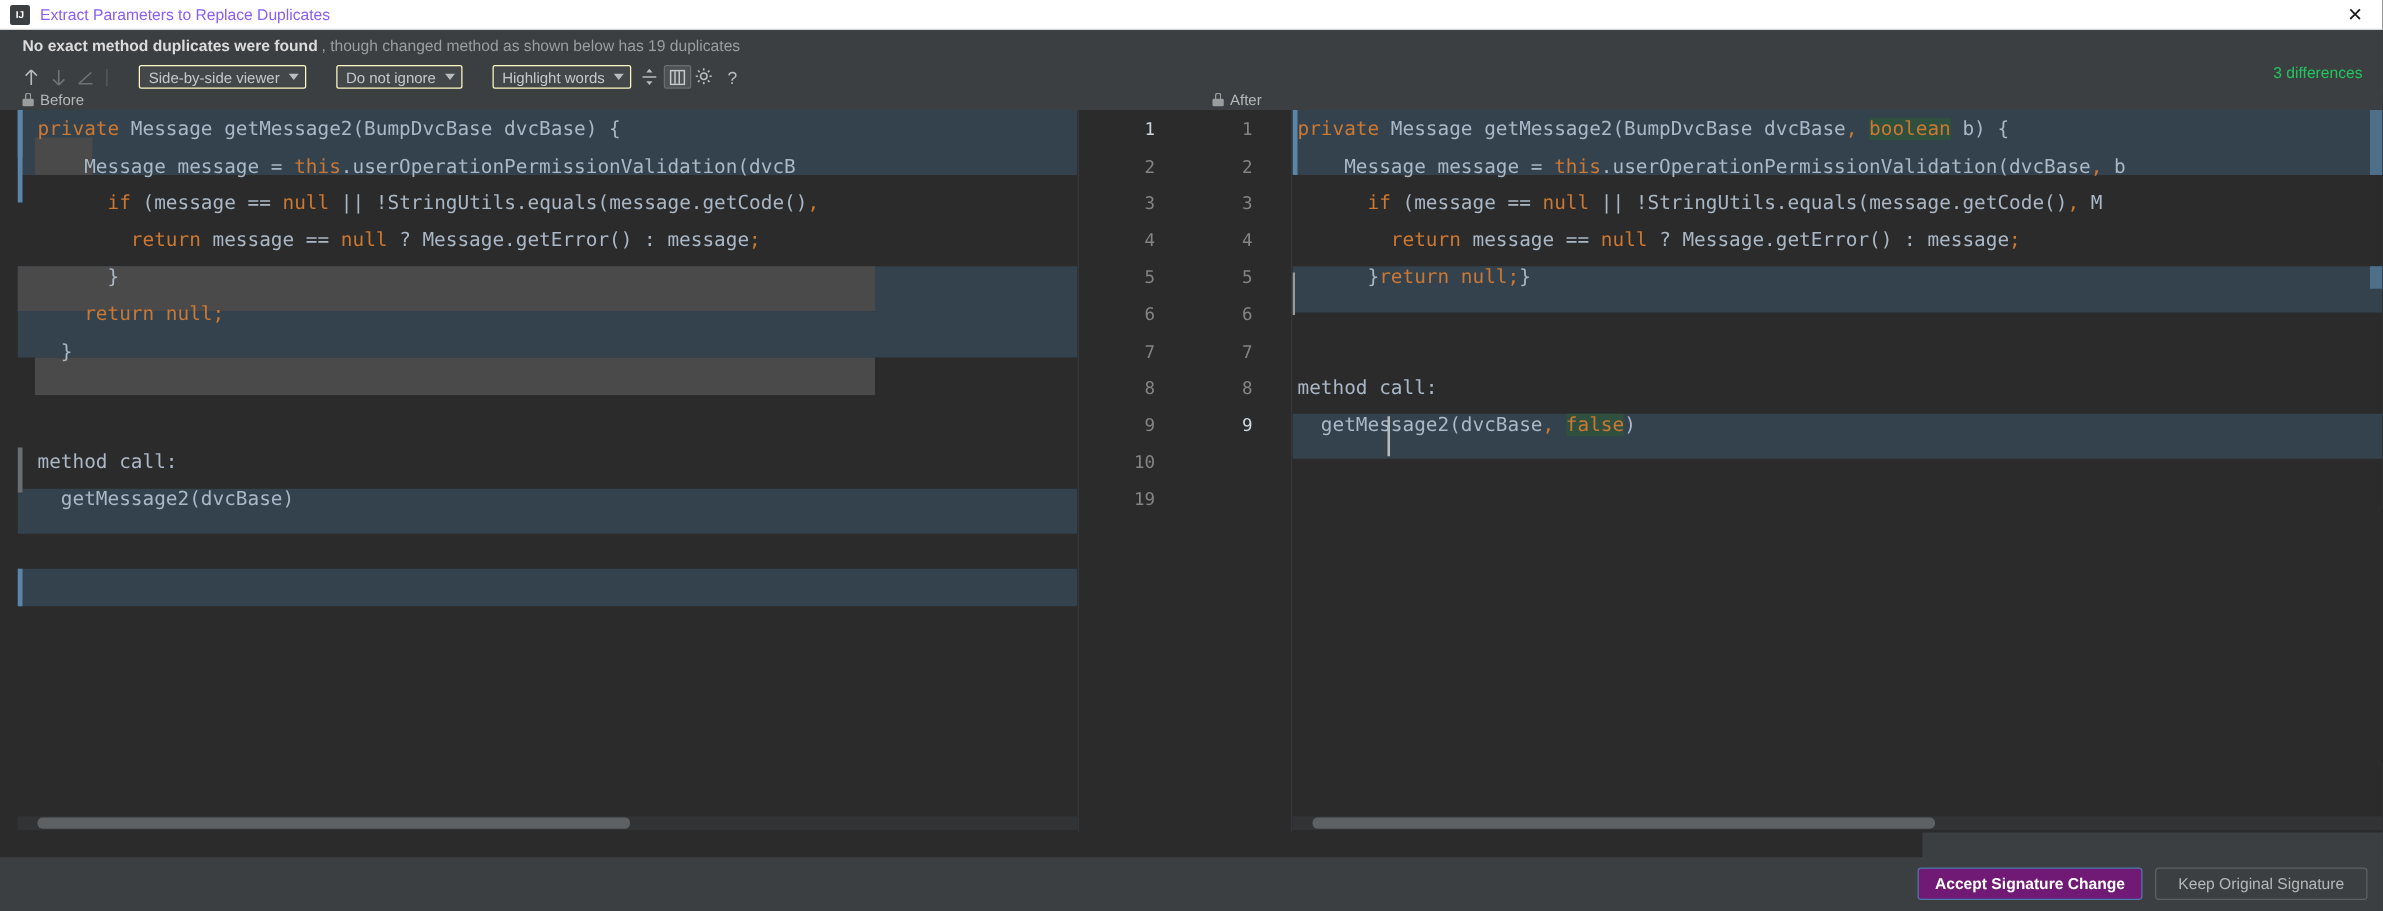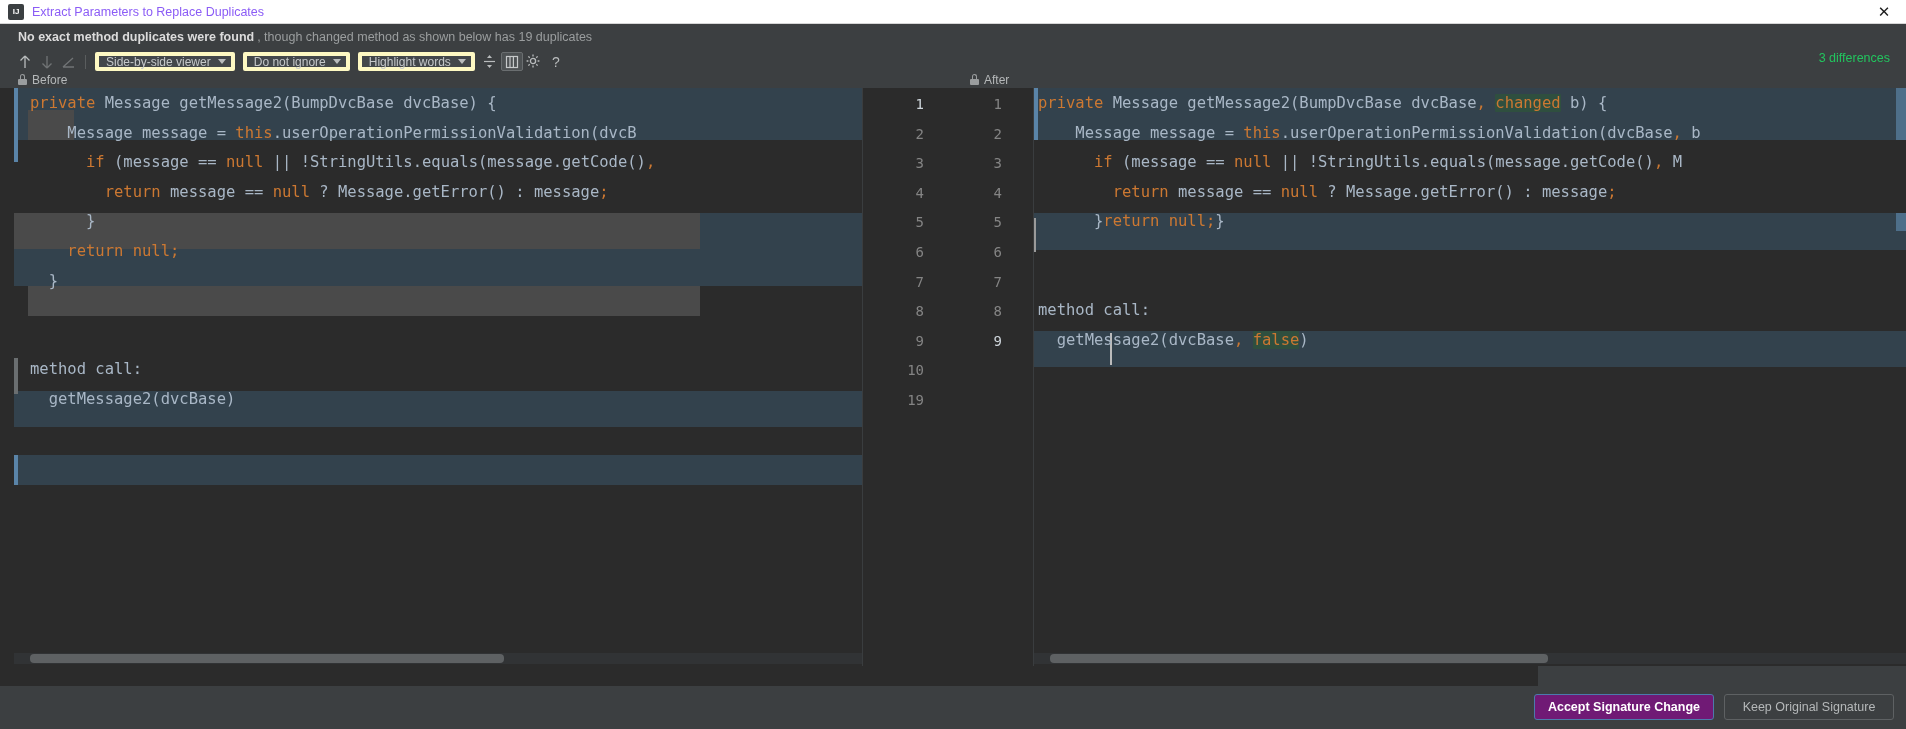--- a/index.html
+++ b/index.html
@@ -68,22 +68,22 @@
     width: 22px; height: 20px;
     display: flex; align-items: center; justify-content: center;
     cursor: pointer; flex: none;
     color: #a9acad;
   }
   .tb-icon.disabled { opacity: 0.42; }
   .tb-sep {
     width: 1px; height: 14px; background: #5a5d5e; margin: 0 5px; flex: none;
   }
   .tb-combo {
-    height: 19px; border: 4px solid #fef9c3; border-radius: 2px;
-    background: #43474a; margin-left: 4px; margin-right: 4px;
+    height: 19px; border: 1px solid #fef9c3; border-radius: 2px;
+    background: #43474a; margin-left: 20px; margin-right: 4px;
     display: flex; align-items: center; padding: 0 5px 0 7px;
     cursor: pointer; flex: none;
   }
   .tb-combo-label {
     font-size: 12px; color: #c5c8c9; white-space: nowrap;
     font-family: "Liberation Sans", sans-serif;
   }
   .tb-caret {
     margin-left: 7px;
     width: 0; height: 0;
@@ -378,21 +378,21 @@
     <div class="stripe modL" style="top:0; height:52px;"></div>
     <div class="stripe modL" style="top:125px; height:37px;"></div>
     <div class="stripe modL" style="top:243px; height:36px;"></div>
 
     <div class="edgemark" style="left:0; top:0; height:52px;"></div>
 
     <div class="caretbar" style="left:0px; top:130px; height:34px; background:#9a9a9a;"></div>
     <div class="caretbar" style="left:76px; top:245px; height:32px;"></div>
 
     <div id="right-code">
-        <div class="cline" style="top: -3px; left: 4px;"><span class="k">private</span> Message getMessage2(BumpDvcBase dvcBase<span class="k">,</span> <span class="hl-ins k">changed</span> b) {</div>
+        <div class="cline" style="top: -3px; left: 4px;"><span class="k">private</span> Message getMessage2(BumpDvcBase dvcBase<span class="k">,</span> <span class="hl-ins k">boolean</span> b) {</div>
         <div class="cline" style="top: 26.6px; left: 4px;">    Message message = <span class="k">this</span>.userOperationPermissionValidation(dvcBase<span class="k">,</span> b</div>
         <div class="cline" style="top: 56.2px; left: 4px;">      <span class="k">if</span> (message == <span class="k">null</span> <span class="plain">||</span> !StringUtils.equals(message.getCode()<span class="k">,</span> M</div>
         <div class="cline" style="top: 85.8px; left: 4px;">        <span class="k">return</span> message == <span class="k">null</span> ? Message.getError() : message<span class="k">;</span></div>
         <div class="cline" style="top: 115.4px; left: 4px;">      }<span class="k">return null;</span>}</div>
         <div class="cline" style="top: 145px; left: 4px;"></div>
         <div class="cline" style="top: 174.6px; left: 4px;"></div>
         <div class="cline" style="top: 204.2px; left: 4px;">method call:</div>
         <div class="cline" style="top: 233.8px; left: 4px;">  getMessage2(dvcBase<span class="k">,</span> <span class="hl-ins k">false</span>)</div>
       </div>
 

